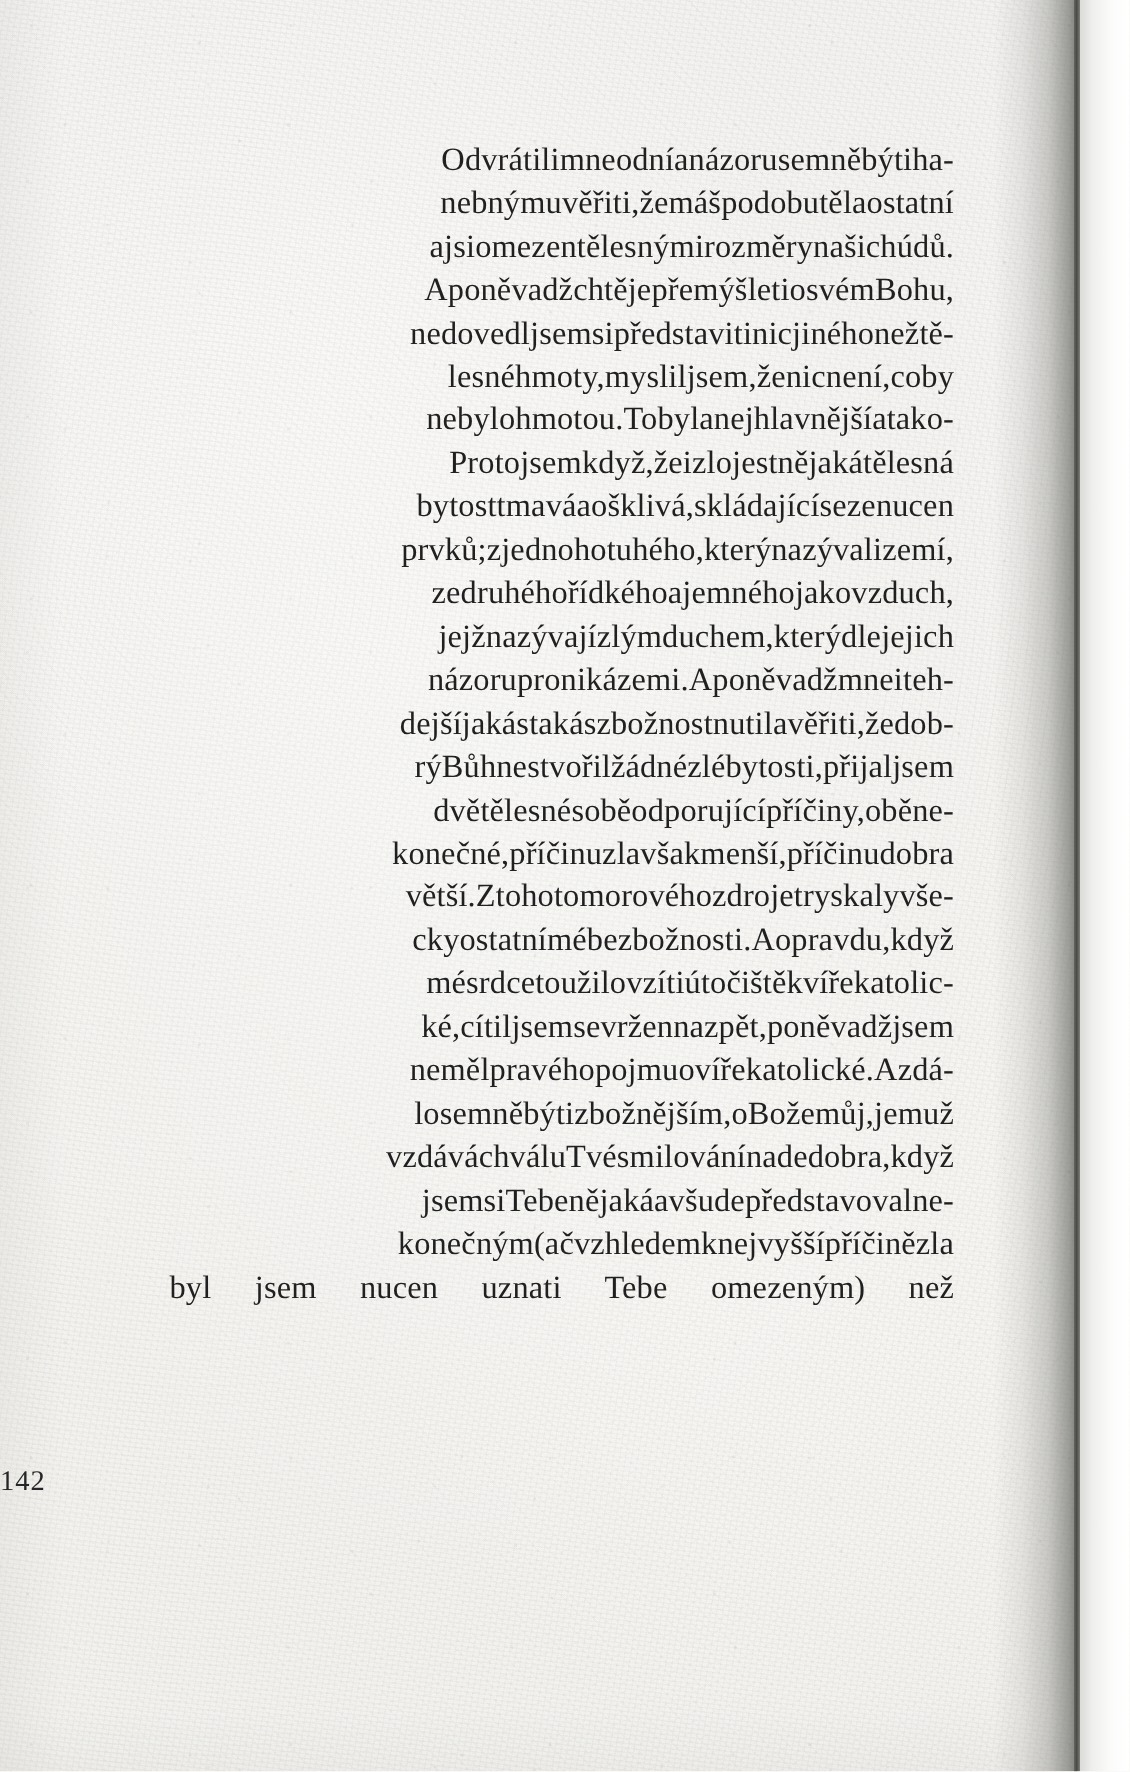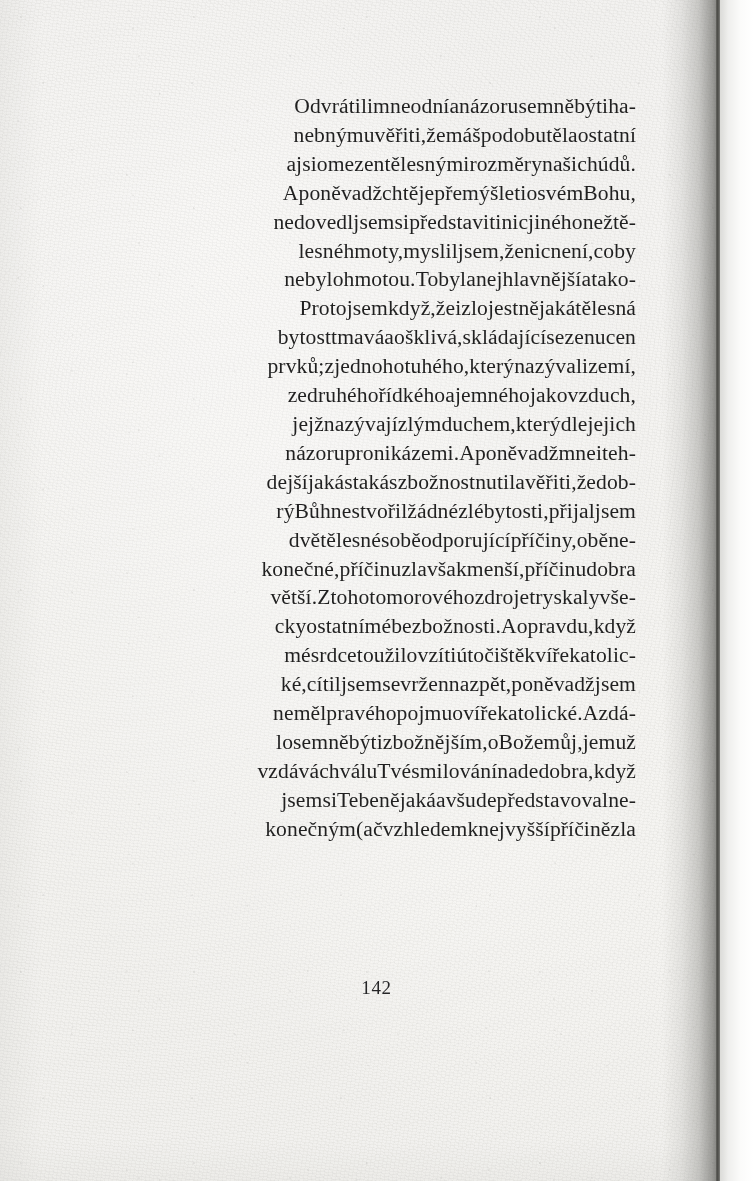--- a/index.html
+++ b/index.html
@@ -157,21 +157,20 @@
     letter-spacing: -.15px;
     word-spacing: -1.1px;
   }
 
   
   .folio {
     position: absolute;
     left: 0;
     right: 0;
     top: 977px;
-    text-align: center;
     font-size: 19px;
     letter-spacing: .7px;
     color: #18181a;
     font-variant-numeric: oldstyle-nums;
   }
   .folio .digits { display: inline-block; }
 
   
   .ink-softener {
     position: absolute;
@@ -442,20 +441,21 @@
         </span>
       <span class="line j">
           <span>konečným</span>
           <span>(ač</span>
           <span>vzhledem</span>
           <span>k</span>
           <span>nejvyšší</span>
           <span>příčině</span>
           <span>zla</span>
         </span>
+      <span class="line f">byl jsem nucen uznati Tebe omezeným) než</span>
     </p>
 
   </div>
 
   <div class="folio">
     <span class="digits">142</span>
   </div>
 
   <div class="page-edge-shadow"></div>
   <div class="page-edge-line"></div>

